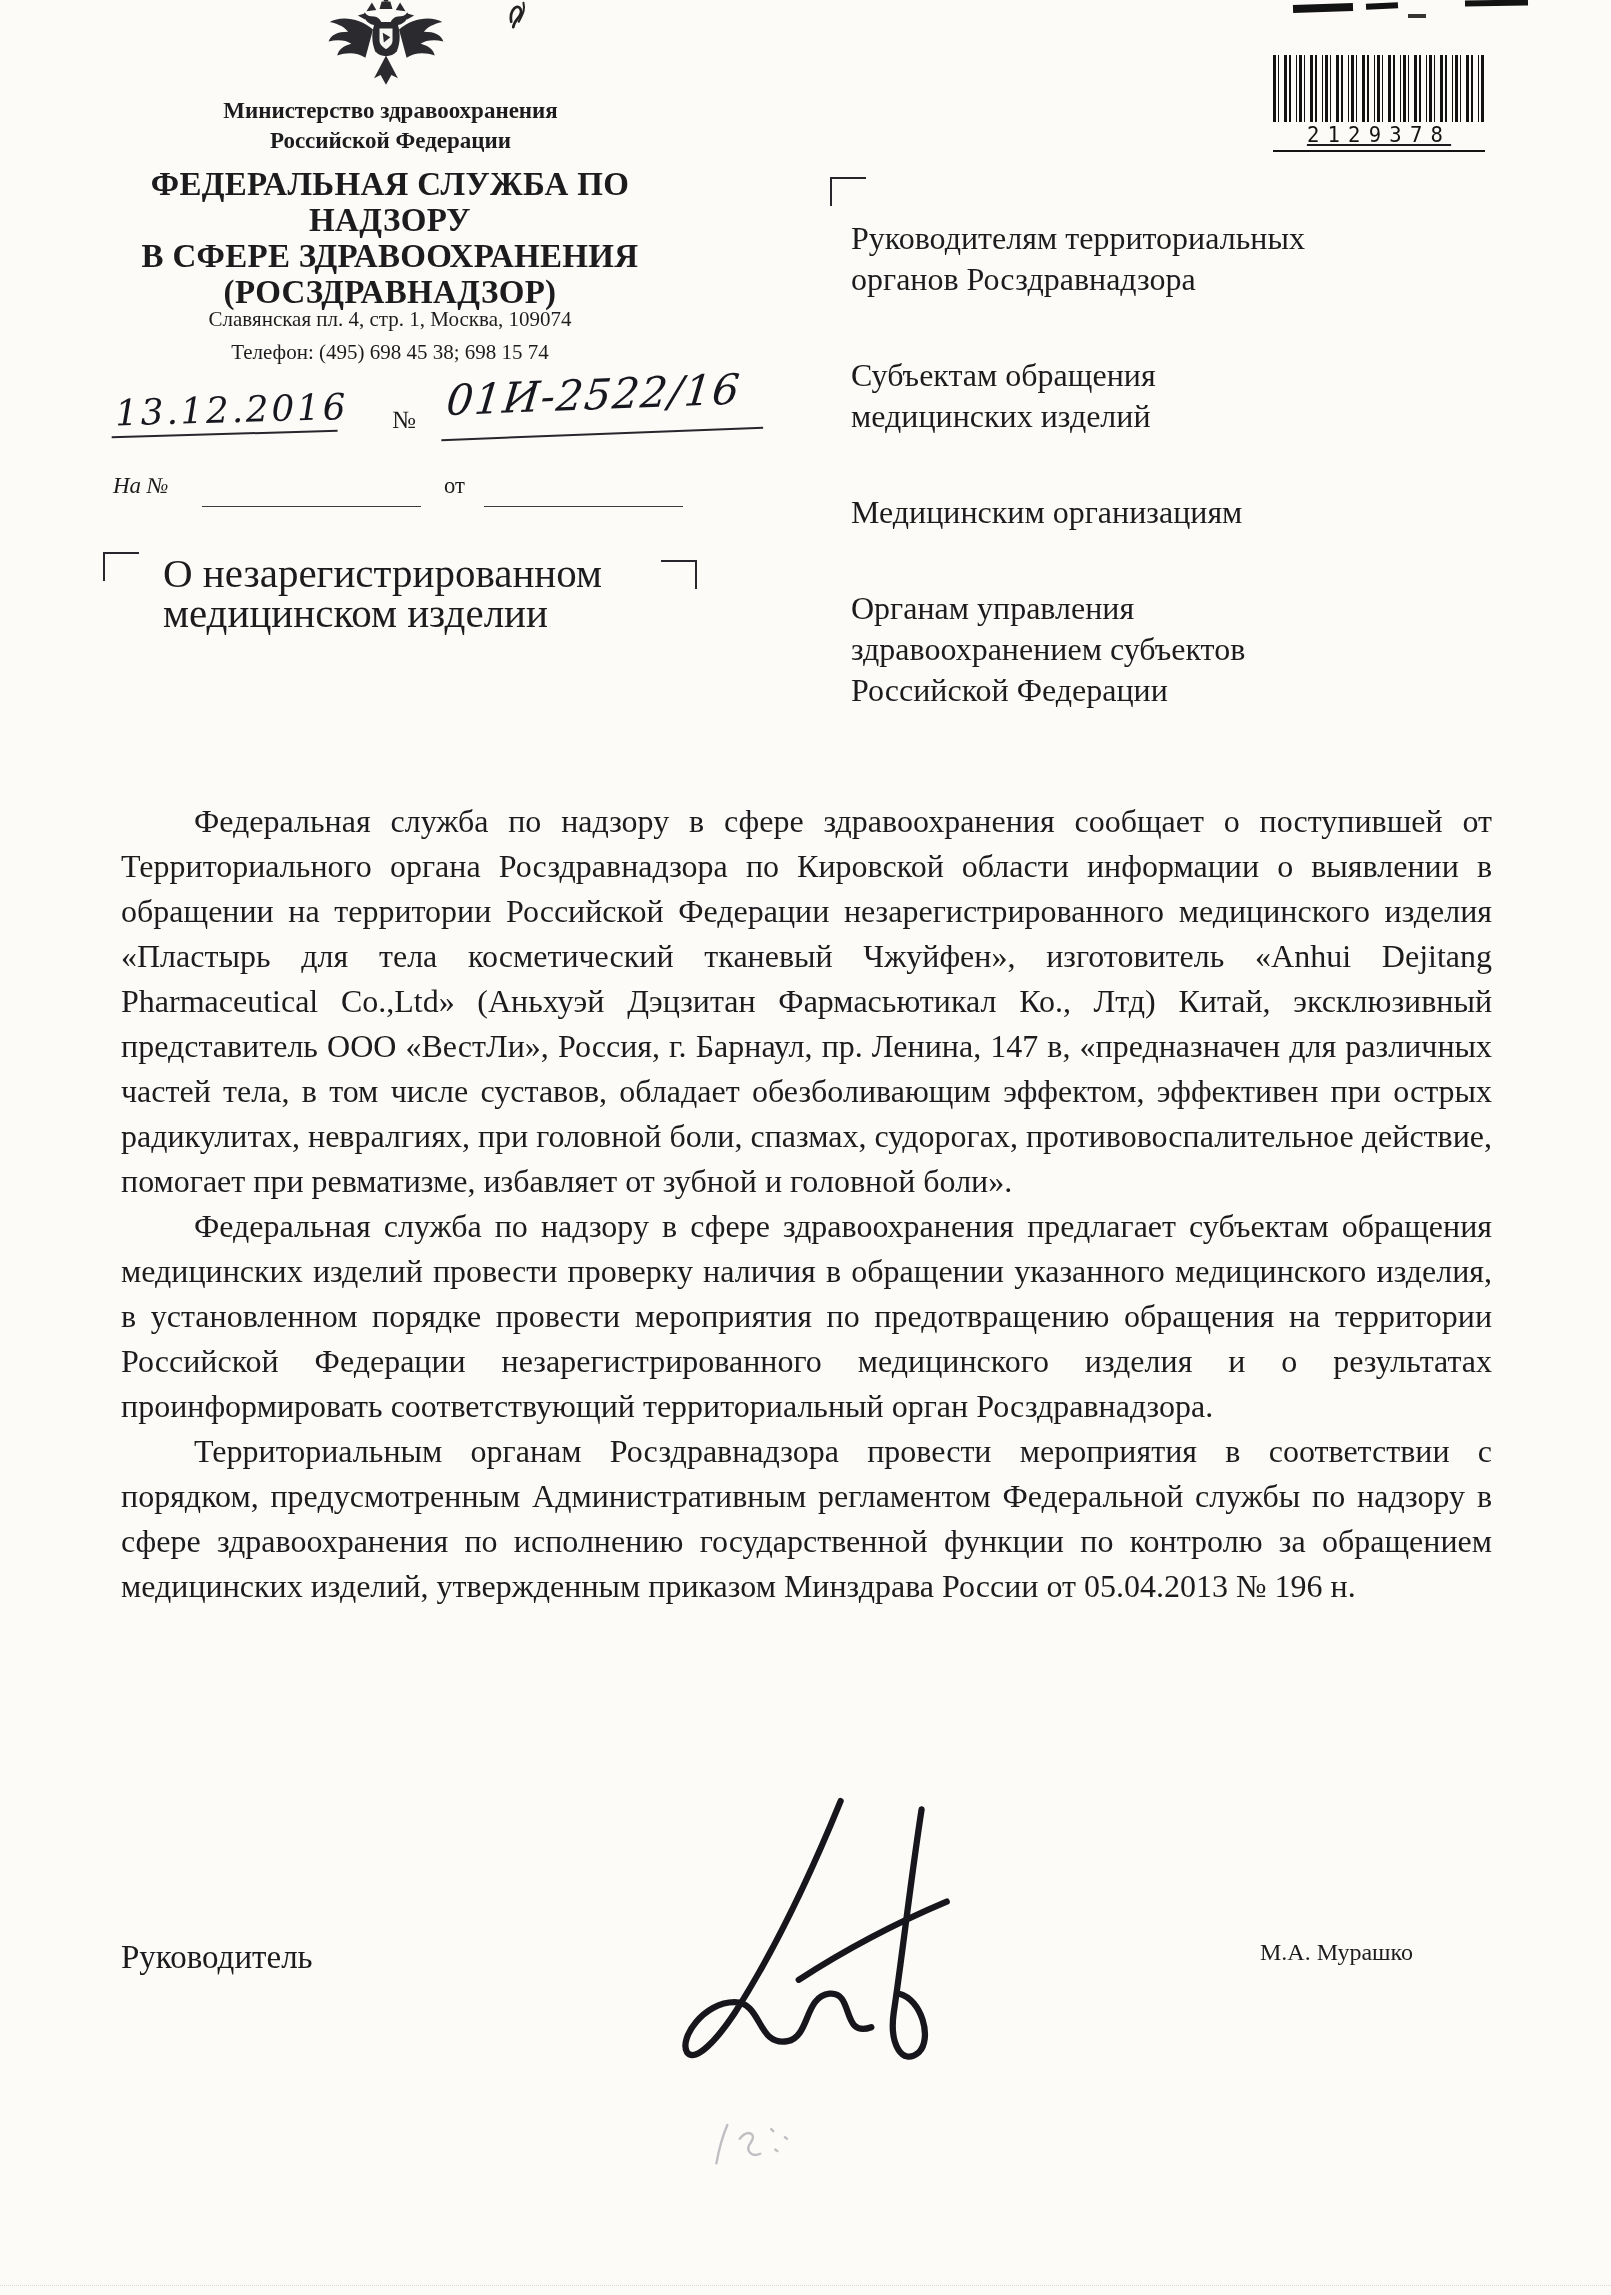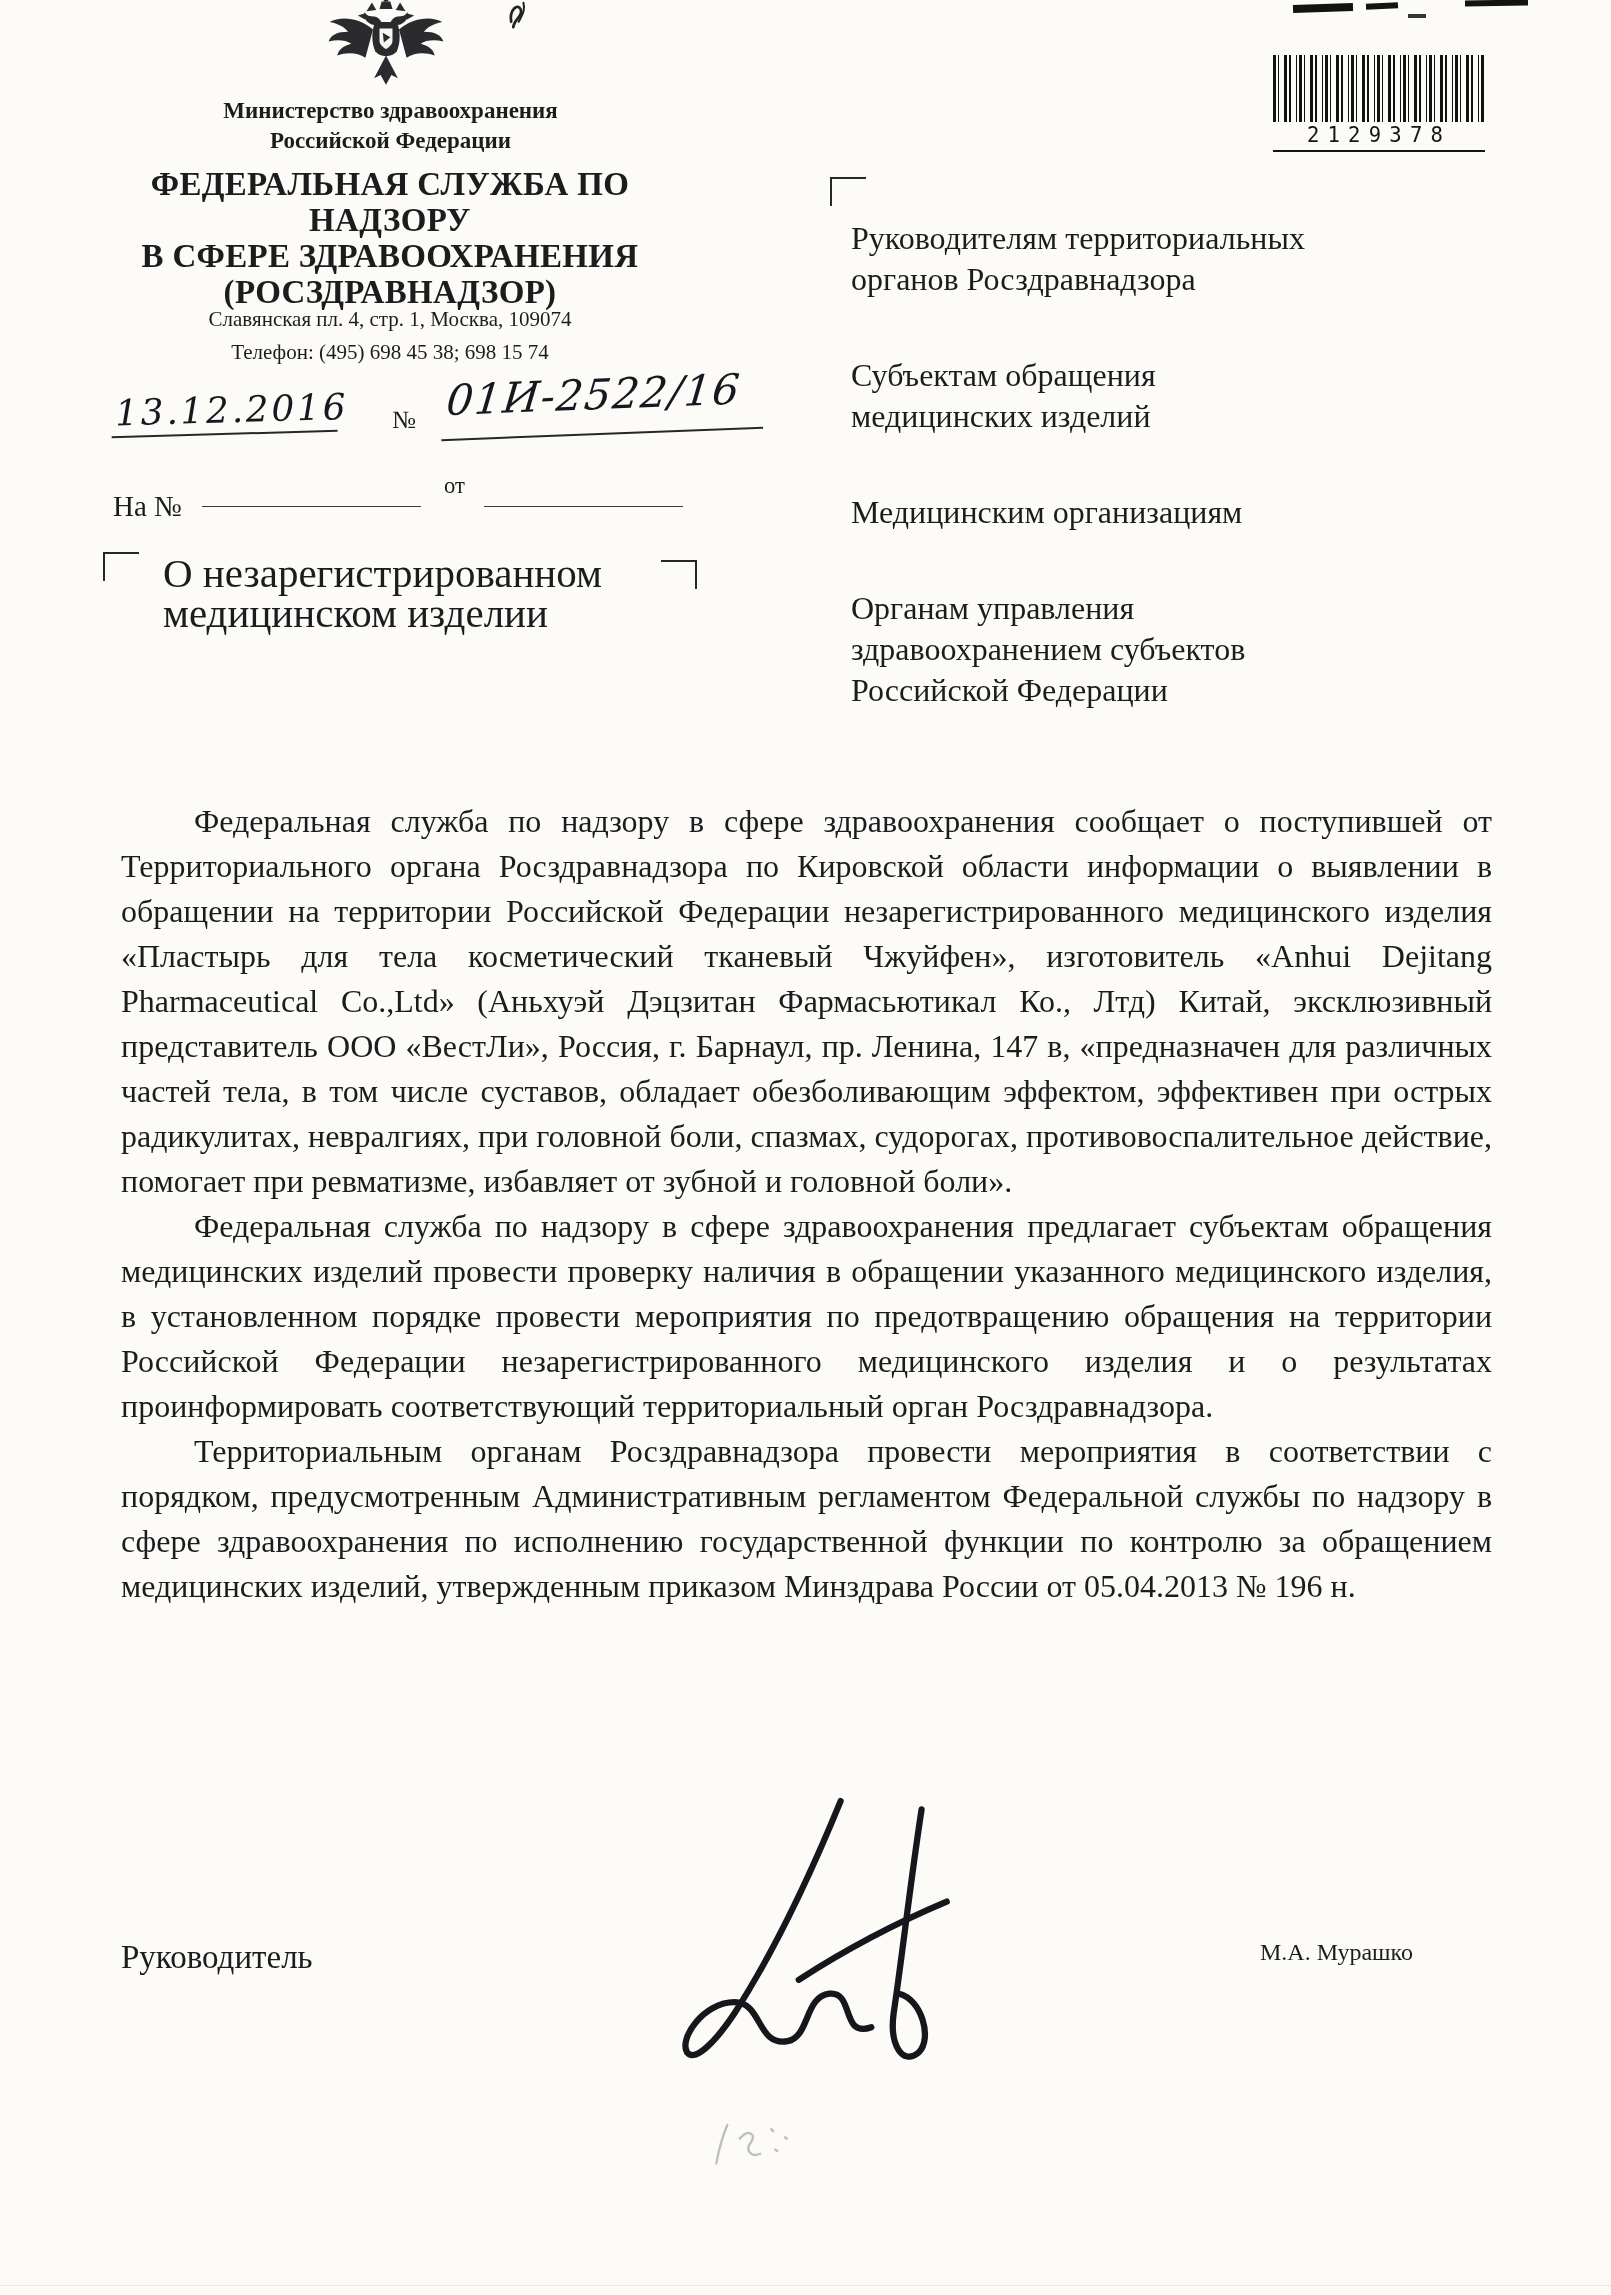--- a/index.html
+++ b/index.html
@@ -27,27 +27,27 @@
   }
   .addr-block{left:75px;top:303px;width:630px;text-align:center;font-size:21px;line-height:33px;}
 
   
   .hw{font-family:"DejaVu Serif","Liberation Serif",serif;font-style:italic;color:#17171f;}
   .ref-date{left:111px;top:388px;width:226px;height:45px;border-bottom:2.1px solid #26262c;transform:rotate(-1.6deg);}
   .ref-date span{display:inline-block;font-size:36px;letter-spacing:2.7px;transform:translate(4.1px,1.4px);}
   .no-sign{left:392px;top:406px;font-size:25px;}
   .ref-no{left:440px;top:370px;width:322px;height:63px;border-bottom:2.1px solid #26262c;transform:rotate(-2.2deg);}
   .ref-no span{display:inline-block;font-size:42px;letter-spacing:1.4px;transform:translate(6.9px,0) skewX(-8deg);}
-  .onno-label{left:113px;top:490px;font-size:29px;}
+  .onno-label{left:113px;top:473px;font-size:23px;font-style:italic;}
   .underline1{left:202px;top:506px;width:219px;border-bottom:1.4px solid #3a3a40;height:0;}
   .from-label{left:444px;top:473px;font-size:22.6px;}
   .underline2{left:484px;top:506px;width:199px;border-bottom:1.4px solid #3a3a40;height:0;}
 
   
-  .barcode-box{left:1273px;top:55px;width:212px;}
+  .barcode-box{left:1273px;top:55px;width:212px;text-decoration:underline;}
   .barcode-bars{
     width:212px;height:67px;
     background:repeating-linear-gradient(90deg,
       #121212 0 2.7px,#fcfbf7 2.7px 4.8px,
       #121212 4.8px 6.2px,#fcfbf7 6.2px 11px,
       #121212 11px 14.4px,#fcfbf7 14.4px 16.4px,
       #121212 16.4px 18px,#fcfbf7 18px 22.6px,
       #121212 22.6px 24px,#fcfbf7 24px 26px);
   }
   .barcode-number{

